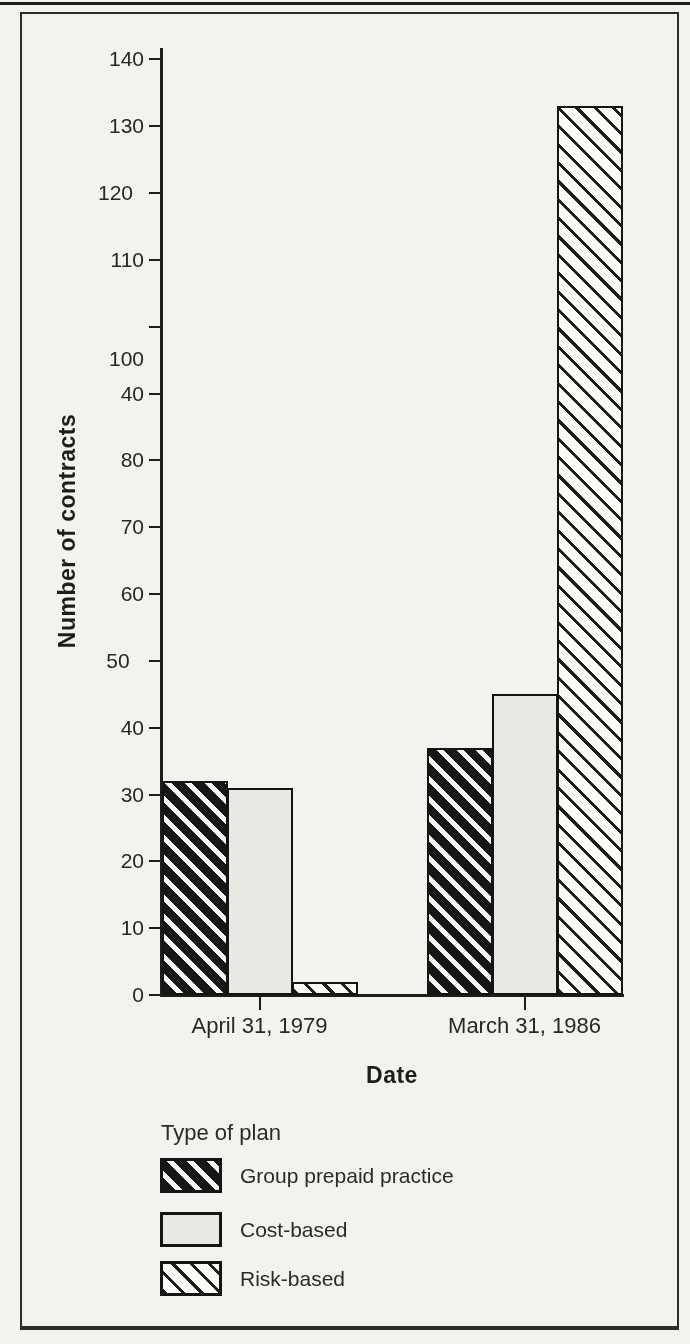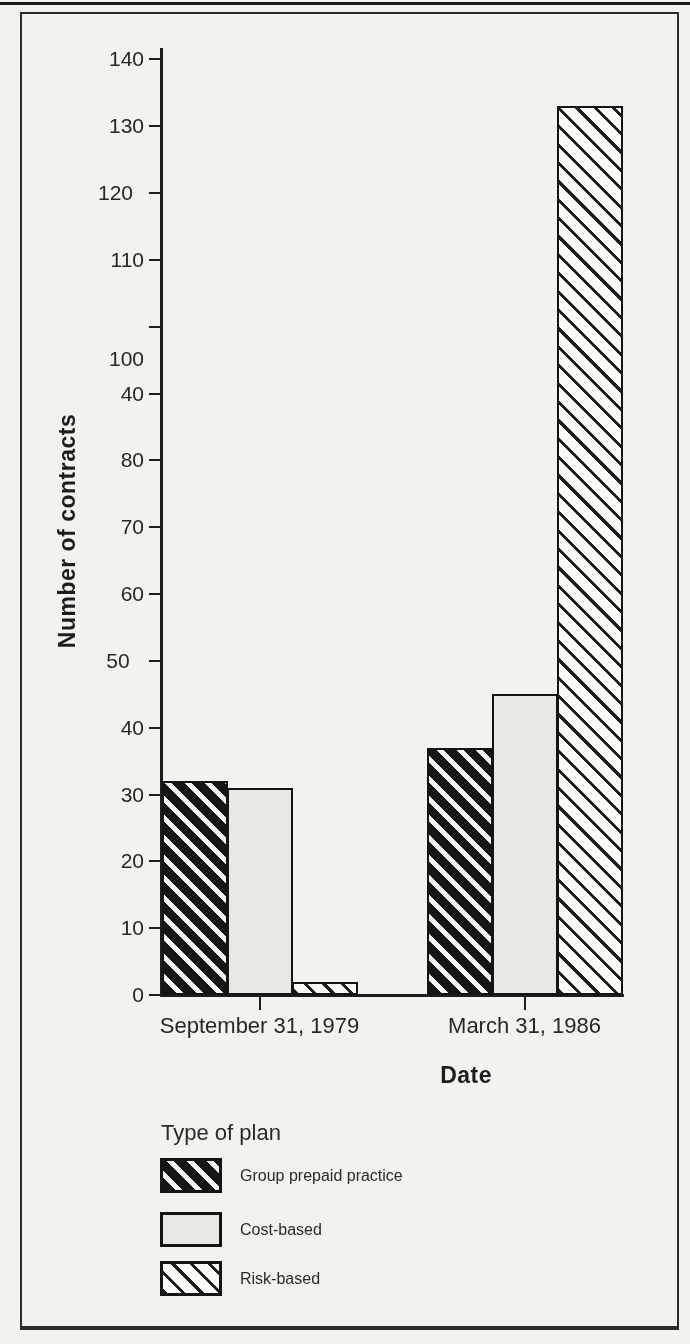--- a/index.html
+++ b/index.html
@@ -60,35 +60,35 @@
       #fbfaf7 3px, #fbfaf7 13px);
   }
   .y-axis-title{
     position:absolute;left:-97px;top:517px;width:330px;height:28px;
     text-align:center;font-size:23px;font-weight:bold;color:#1d1d1d;
     transform:rotate(-90deg);
     letter-spacing:0.5px;
   }
   .x-axis-title{
     position:absolute;left:292px;top:1062px;width:200px;
-    text-align:right;font-size:23px;font-weight:bold;color:#1d1d1d;
+    text-align:center;font-size:23px;font-weight:bold;color:#1d1d1d;
     letter-spacing:0.5px;
   }
   
   .legend-title{
     position:absolute;left:161px;top:1120px;
     font-size:22px;color:#2a2a2a;
   }
   .legend-swatch{
     position:absolute;left:160px;width:62px;height:35px;
     border:3px solid #141414;box-sizing:border-box;
   }
   .legend-label{
     position:absolute;left:240px;height:35px;
-    font-size:16px;line-height:35px;color:#2a2a2a;
+    font-size:21px;line-height:35px;color:#2a2a2a;
   }
   .sw1{top:1158px;}
   .sw2{top:1212px;}
   .sw3{top:1261px;}
   .lb1{top:1158px;}
   .lb2{top:1212px;}
   .lb3{top:1261px;}
 </style>
 </head>
 <body>
@@ -140,21 +140,21 @@
       <div class="bar pat-light" style="left: 292px; width: 66px; top: 982px; height: 13px;"></div>
       <div class="bar pat-dark" style="left: 427px; width: 66px; top: 748px; height: 247px;"></div>
       <div class="bar pat-solid" style="left: 492px; width: 66px; top: 694px; height: 301px;"></div>
       <div class="bar pat-light" style="left: 557px; width: 66px; top: 106px; height: 889px;"></div>
     </div>
   <div id="xticks">
       <div class="xtick" style="left: 258.5px; top: 997px;"></div>
       <div class="xtick" style="left: 523.5px; top: 997px;"></div>
     </div>
   <div id="xlabels">
-      <div class="xtick-label" style="left: 129.5px; top: 1013px;">September 31, 1979</div>
+      <div class="xtick-label" style="left: 129.5px; top: 1013px;">April 31, 1979</div>
       <div class="xtick-label" style="left: 394.5px; top: 1013px;">March 31, 1986</div>
     </div>
 
   <div class="x-axis-title">Date</div>
 
   <div class="legend-title">Type of plan</div>
 
   <div class="legend-swatch sw1 pat-dark"></div>
   <div class="legend-label lb1">Group prepaid practice</div>
 

